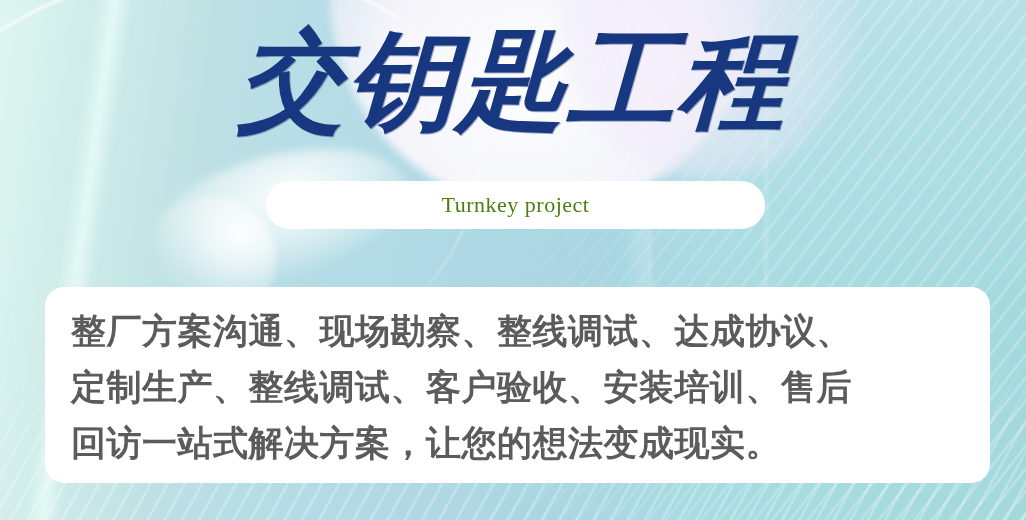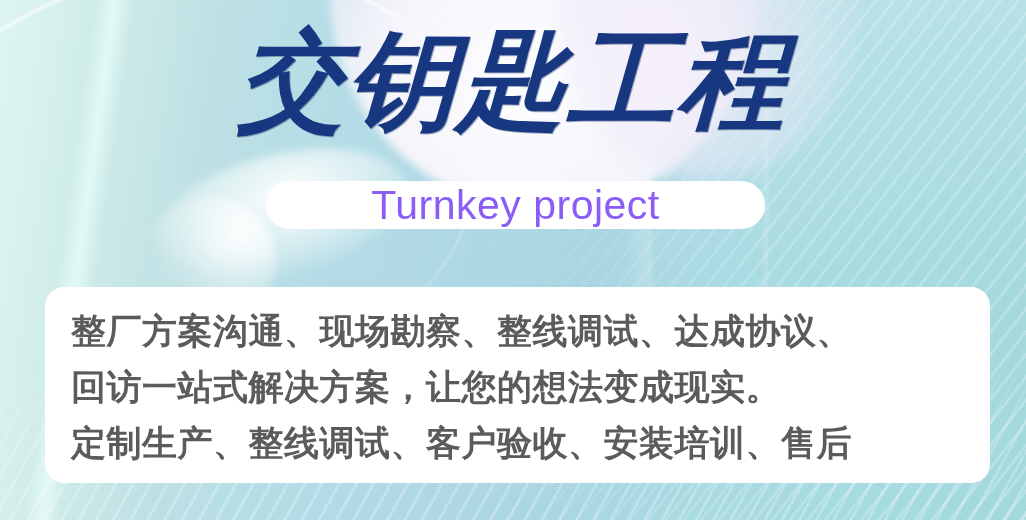--- a/index.html
+++ b/index.html
@@ -210,24 +210,24 @@
     width: 499px;
     height: 48px;
     border-radius: 24px;
     background: #ffffff;
     display: flex;
     align-items: center;
     justify-content: center;
   }
 
   .subtitle-text {
-    font-family: Liberation Sans, sans-serif;
-    font-size: 41px;
+    font-family: Liberation Serif, serif;
+    font-size: 22px;
     line-height: 34px;
-    color: #8b5cf6;
+    color: #4d7c0f;
     letter-spacing: 0.5px;
     white-space: nowrap;
   }
 
   .body-card {
     position: absolute;
     left: 45px;
     top: 287px;
     width: 945px;
     height: 196px;
@@ -265,17 +265,17 @@
   <div class="bg-bubble"></div>
 
   <div class="headline">交钥匙工程</div>
 
   <div class="subtitle-pill">
     <span class="subtitle-text">Turnkey project</span>
   </div>
 
   <div class="body-card">
     <div class="body-line">整厂方案沟通、现场勘察、整线调试、达成协议、</div>
+    <div class="body-line">定制生产、整线调试、客户验收、安装培训、售后</div>
     <div class="body-line">回访一站式解决方案，让您的想法变成现实。</div>
-    <div class="body-line">定制生产、整线调试、客户验收、安装培训、售后</div>
   </div>
 
 </div>
 
 </body></html>

